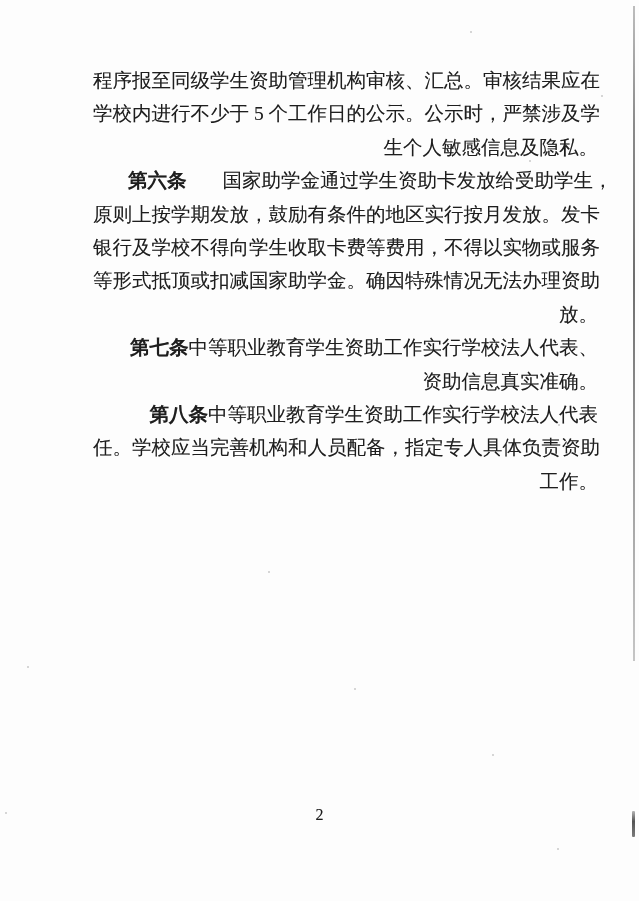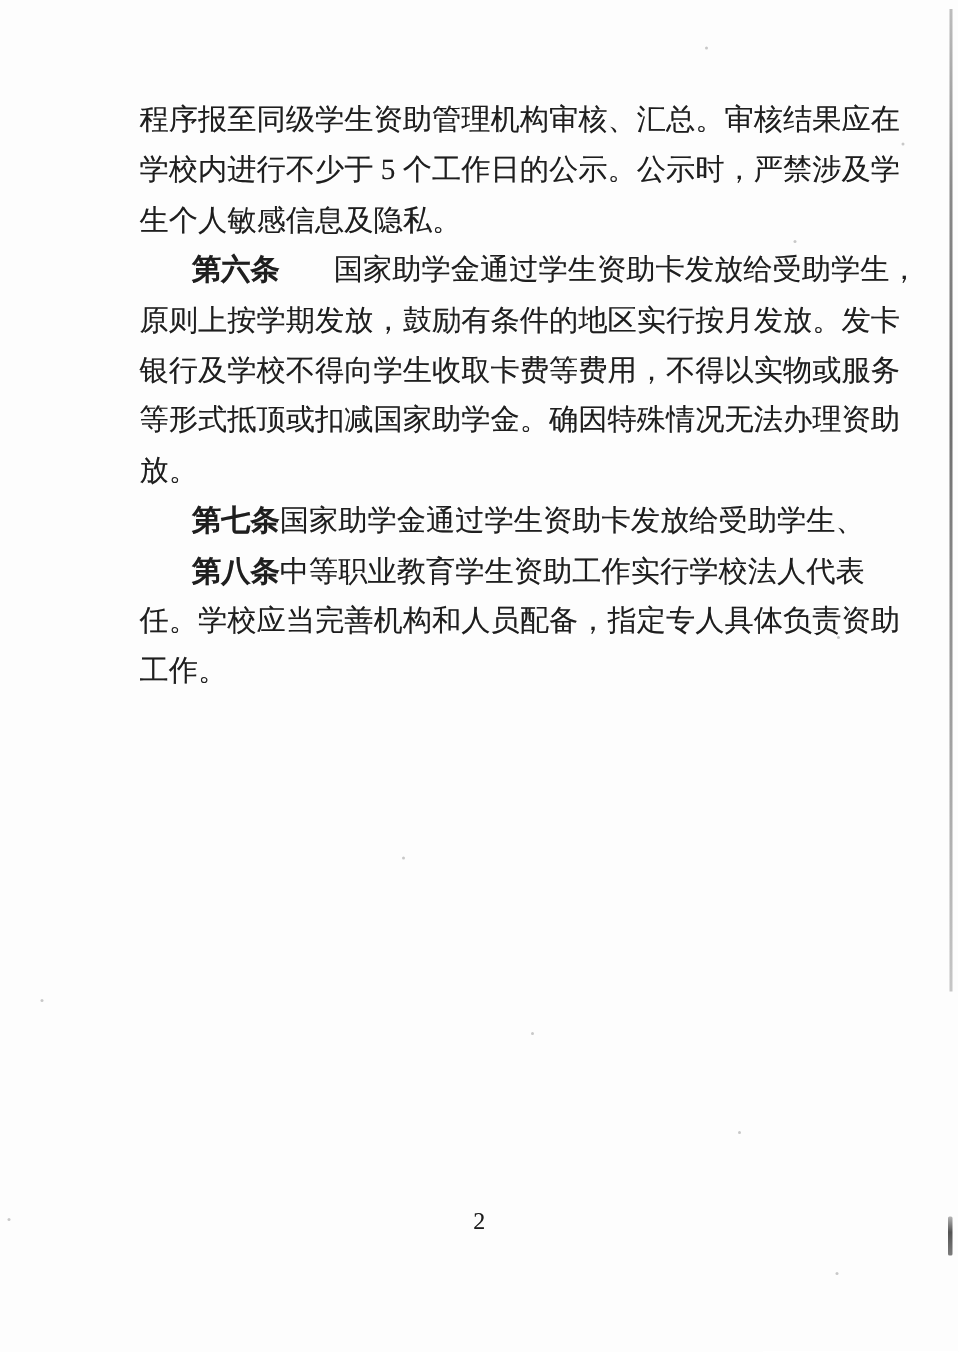--- a/index.html
+++ b/index.html
@@ -20,21 +20,21 @@
     position: absolute;
     left: 93px;
     top: 64px;
     width: 505px;
     font-size: 19.5px;
     line-height: 33.4px;
     text-rendering: optimizeLegibility;
   }
   .line {
     white-space: nowrap;
-    text-align: left;
+    text-align: right;
     text-shadow: 0 0 0.4px rgba(20,20,20,0.35);
   }
   .indent { padding-left: 35px; }
   .term { font-weight: 700; }
   .g2 { margin-right: 36px; }
   .g1 { }
   .page-number {
     position: absolute;
     top: 806px;
     left: 0;
@@ -98,21 +98,22 @@
 
     <div class="para">
       <div class="line indent"><span class="term g2">第六条</span><span>国家助学金通过学生资助卡发放给受助学生，</span></div>
       <div class="line">原则上按学期发放，鼓励有条件的地区实行按月发放。发卡</div>
       <div class="line">银行及学校不得向学生收取卡费等费用，不得以实物或服务</div>
       <div class="line">等形式抵顶或扣减国家助学金。确因特殊情况无法办理资助</div>
       <div class="line">放。</div>
     </div>
 
     <div class="para">
-      <div class="line indent"><span class="term g1">第七条</span><span>国家助学金通过学生资助卡发放给受助学生、</span></div>
+      <div class="line indent"><span class="term g1">第七条</span><span>中等职业教育学生资助工作实行学校法人代表、</span></div>
+      <div class="line">资助信息真实准确。</div>
     </div>
 
     <div class="para">
       <div class="line indent"><span class="term g1">第八条</span><span>中等职业教育学生资助工作实行学校法人代表</span></div>
       <div class="line">任。学校应当完善机构和人员配备，指定专人具体负责资助</div>
       <div class="line">工作。</div>
     </div>
 
   </div>
 

